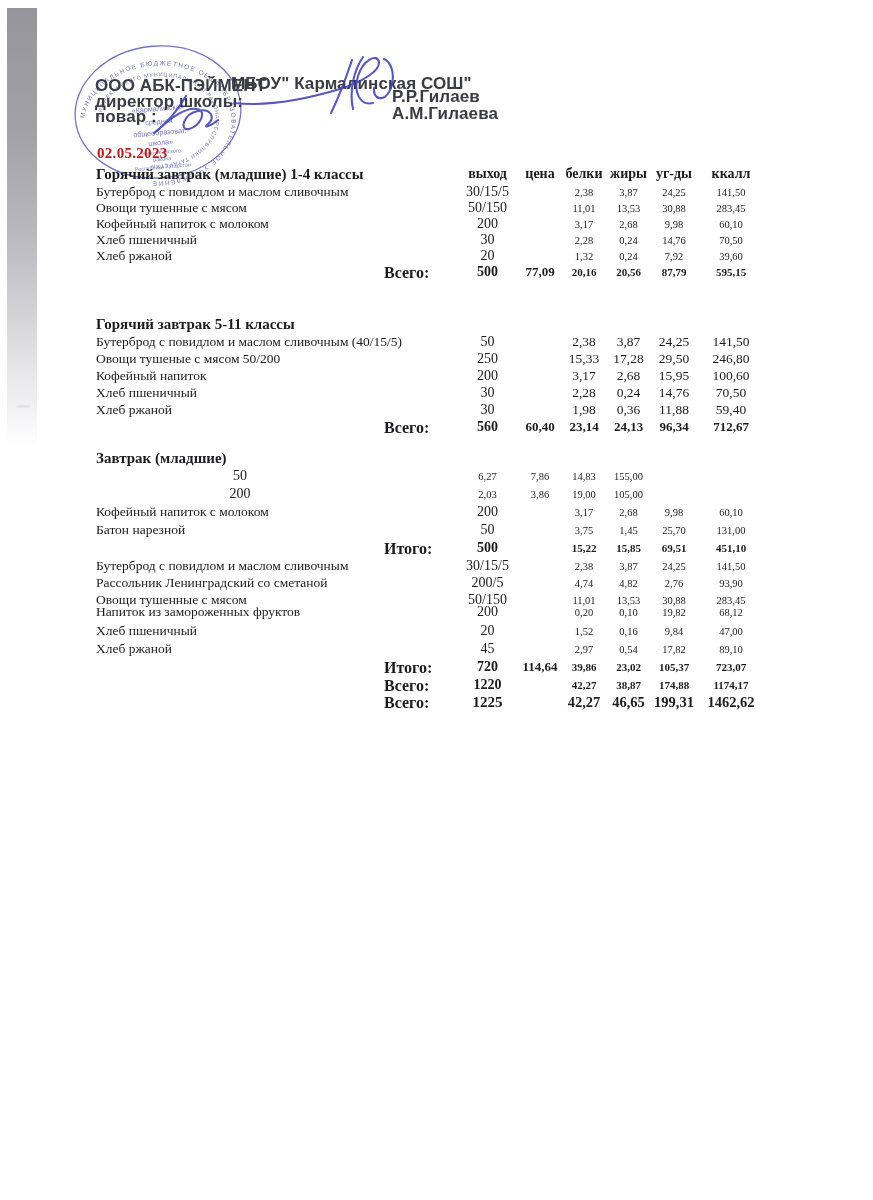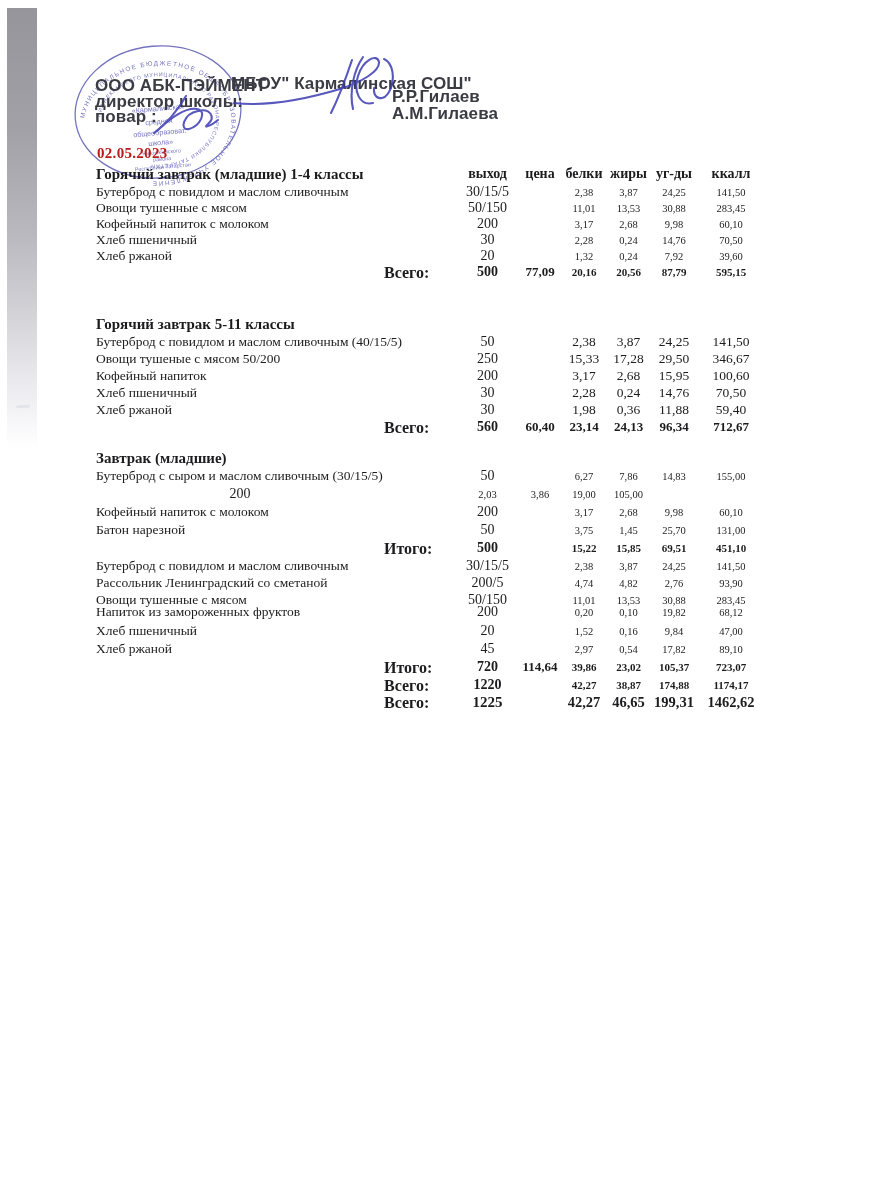--- a/index.html
+++ b/index.html
@@ -193,21 +193,21 @@
           <div class="cell num">24,25</div>
           <div class="cell num">141,50</div>
         </div>
         <div class="srow r" style="height: 17px;">
           <div class="cell name" style="grid-column: 1 / 3;">Овощи тушеные с мясом 50/200</div>
           <div class="cell vy">250</div>
           <div class="cell num"></div>
           <div class="cell num">15,33</div>
           <div class="cell num">17,28</div>
           <div class="cell num">29,50</div>
-          <div class="cell num">346,67</div>
+          <div class="cell num">246,80</div>
         </div>
         <div class="srow r" style="height: 17px;">
           <div class="cell name" style="grid-column: 1 / 3;">Кофейный напиток</div>
           <div class="cell vy">200</div>
           <div class="cell num"></div>
           <div class="cell num">3,17</div>
           <div class="cell num">2,68</div>
           <div class="cell num">15,95</div>
           <div class="cell num">100,60</div>
         </div>
@@ -238,21 +238,20 @@
           <div class="cell num">24,13</div>
           <div class="cell num">96,34</div>
           <div class="cell num">712,67</div>
         </div>
       </section>
       <section id="sec-2" class="menu-section" style="margin-top: 13px;">
         <div class="srow" style="height: 18px;">
           <div class="cell sec-title" style="grid-column: 1 / -1;">Завтрак (младшие)</div>
         </div>
         <div class="srow r" style="height: 18px;">
-          <div class="cell name" style="grid-column: 1 / 3;">Бутерброд с сыром и маслом сливочным (30/15/5)</div>
           <div class="cell vy">50</div>
           <div class="cell num"></div>
           <div class="cell num">6,27</div>
           <div class="cell num">7,86</div>
           <div class="cell num">14,83</div>
           <div class="cell num">155,00</div>
         </div>
         <div class="srow r" style="height: 18px;">
           <div class="cell vy">200</div>
           <div class="cell num"></div>

